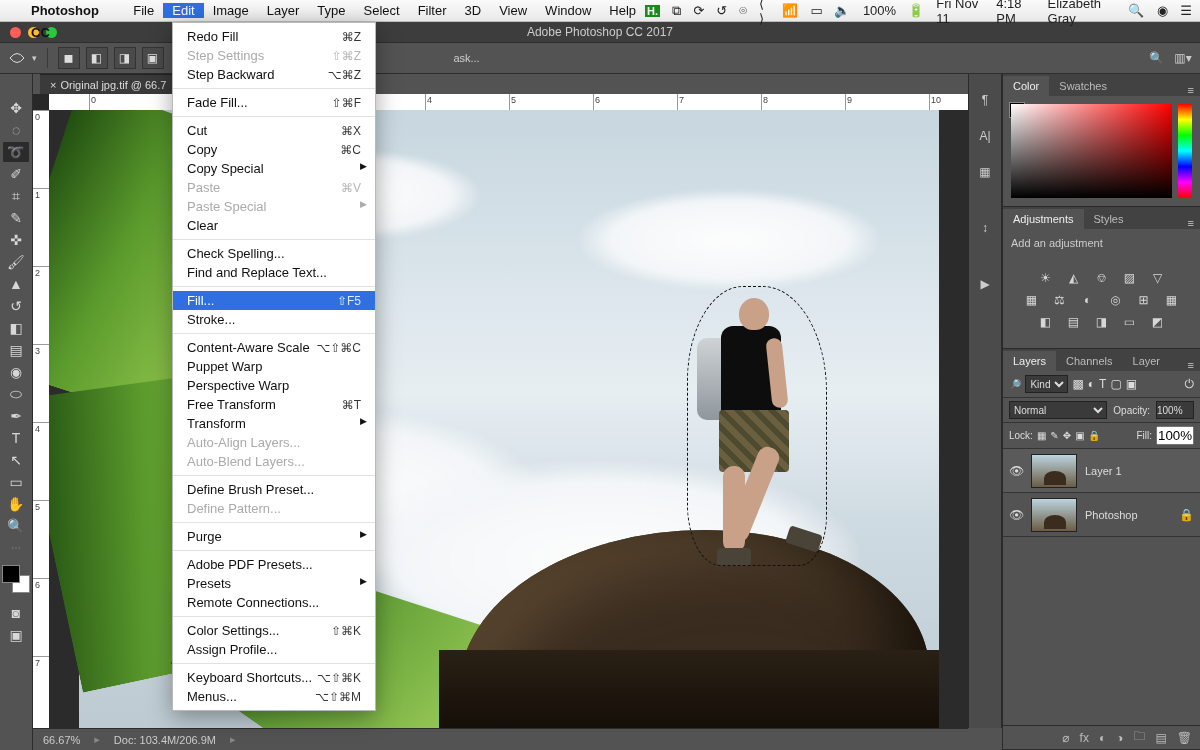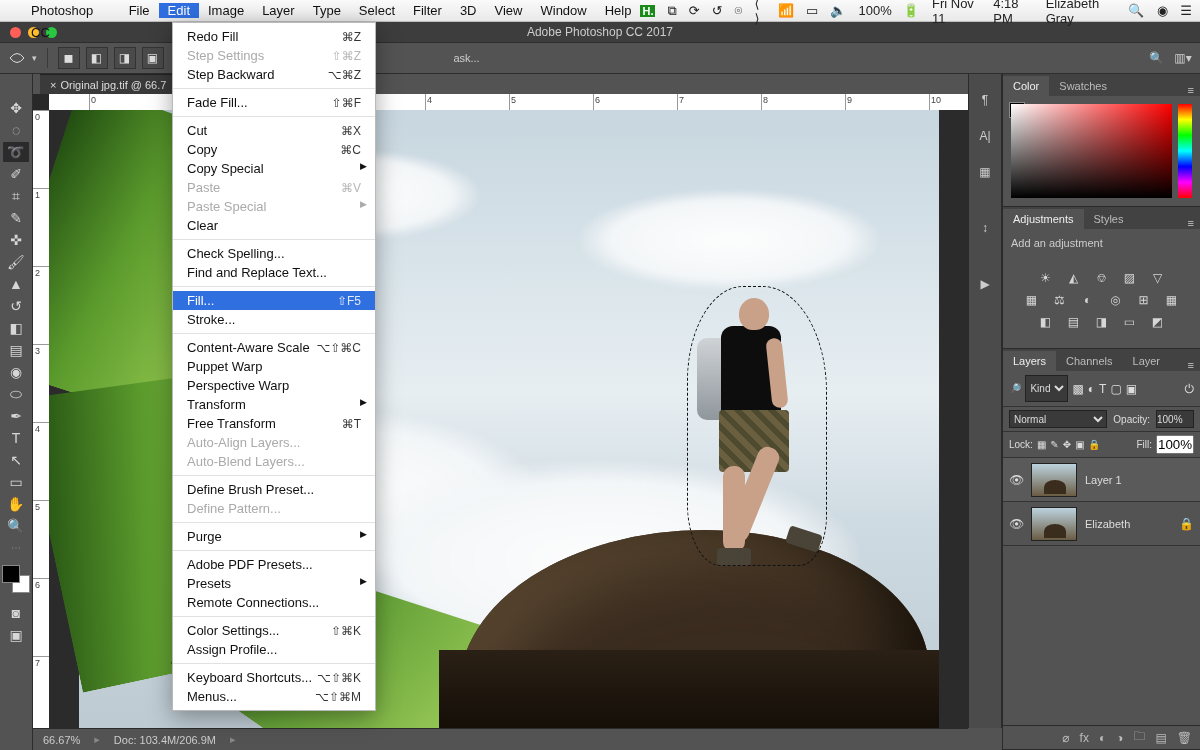--- a/index.html
+++ b/index.html
@@ -98,21 +98,21 @@
   .huebar { width:14px; background:linear-gradient(#f00,#ff0,#0f0,#0ff,#00f,#f0f,#f00);}        
   .fgbg{position:absolute;left:6px;top:6px;width:26px;height:26px;}
   .fgbg .a{position:absolute;top:0;left:0;width:16px;height:16px;background:#000;border:1px solid #888;}
   .fgbg .b{position:absolute;bottom:0;right:0;width:16px;height:16px;background:#fff;border:1px solid #888;}
 
   .adjbody { padding:8px 8px 12px 8px;}
   .adjbody .lbl { font-size:11px; color:#ccc; margin-bottom:21px; display:block;}
   .adjrow { display:flex; justify-content:center; gap:10px; margin:6px 0;}
   .adjrow .g { width:18px;height:16px;color:#d7d7d7;display:flex;align-items:center;justify-content:center;}
   .layfilter { display:flex; align-items:center; gap:4px; padding:4px 6px; border-bottom:1px solid #333;}
-  .layfilter select { background:#3a3a3a;border:1px solid #222;color:#ddd;font-size:10px;height:27px;}
+  .layfilter select { background:#3a3a3a;border:1px solid #222;color:#ddd;font-size:10px;height:18px;}
   .layopts { display:flex; align-items:center; padding:3px 6px; gap:6px; border-bottom:1px solid #333; font-size:10px;}
   .layopts select,.layopts input { background:#3a3a3a;border:1px solid #222;color:#ddd;font-size:10px;height:18px;}
   .laylock { display:flex; align-items:center; padding:3px 6px; gap:4px; border-bottom:1px solid #333; font-size:10px;}
   .layerlist { flex:1; overflow:auto;}
   .layer { display:flex; align-items:center; height:44px; border-bottom:1px solid #333; padding:0 6px; gap:8px;}
   .layer.sel { background:#5a5a5a;}
   .eye { width:14px;color:#ddd;}
   .thumb { width:46px;height:34px;background:linear-gradient(#bcd3de,#6a5c44);border:1px solid #222;position:relative;}
   .thumb::after{content:"";position:absolute;bottom:2px;left:12px;width:22px;height:14px;background:#3b2d1e;border-radius:50% 50% 0 0;}
   .layer .nm { font-size:11px;color:#ddd;}
@@ -131,21 +131,21 @@
   .dropdown .row .sub::after{content:"▶";position:absolute;right:8px;font-size:9px;}
   .dropdown hr { border:none;border-top:1px solid #e1e1e1;margin:4px 0;}
 
   svg{display:block;}
 </style>
 </head>
 <body>
 
 <div class="mac-menubar">
   <span class="apple"></span>
-  <span class="mi" style="font-weight:400">Photoshop CC</span>
+  <span class="mi" style="font-weight:700">Photoshop CC</span>
   <span id="menucontainer"><span class="mi">File</span><span class="mi active">Edit</span><span class="mi">Image</span><span class="mi">Layer</span><span class="mi">Type</span><span class="mi">Select</span><span class="mi">Filter</span><span class="mi">3D</span><span class="mi">View</span><span class="mi">Window</span><span class="mi">Help</span></span>
   <div class="mac-right">
     <span class="glyph" style="background:#1a8a1a;color:#fff;padding:0 2px;font-weight:bold;font-size:11px;">H.</span>
     <span class="glyph">⧉</span>
     <span class="glyph">⟳</span>
     <span class="glyph">↺</span>
     <span class="glyph">⌾</span>
     <span class="glyph">⟨ ⟩</span>
     <span class="glyph">📶</span>
     <span class="glyph">▭</span>
@@ -391,21 +391,21 @@
     </div>
     <div class="layerlist">
       <div class="layer sel">
         <span class="eye">👁</span>
         <div class="thumb"></div>
         <span class="nm">Layer 1</span>
       </div>
       <div class="layer">
         <span class="eye">👁</span>
         <div class="thumb"></div>
-        <span class="nm">Elizabeth</span>
+        <span class="nm">Photoshop</span>
         <span class="lock">🔒</span>
       </div>
     </div>
     <div class="layerfoot">
       <span>⌀</span>
       <span>fx</span>
       <span>◐</span>
       <span>◑</span>
       <span>🗀</span>
       <span>▤</span>
@@ -481,26 +481,26 @@
       <span>Content-Aware Scale</span>
       <span class="sc">⌥⇧⌘C</span>
     </div>
     <div class="row">
       <span>Puppet Warp</span>
     </div>
     <div class="row">
       <span>Perspective Warp</span>
     </div>
     <div class="row">
-      <span class="sub">Transform</span>
-    </div>
-    <div class="row">
       <span>Free Transform</span>
       <span class="sc">⌘T</span>
     </div>
+    <div class="row">
+      <span class="sub">Transform</span>
+    </div>
     <div class="row disabled">
       <span>Auto-Align Layers...</span>
     </div>
     <div class="row disabled">
       <span>Auto-Blend Layers...</span>
     </div>
     <hr>
     <div class="row">
       <span>Define Brush Preset...</span>
     </div>

